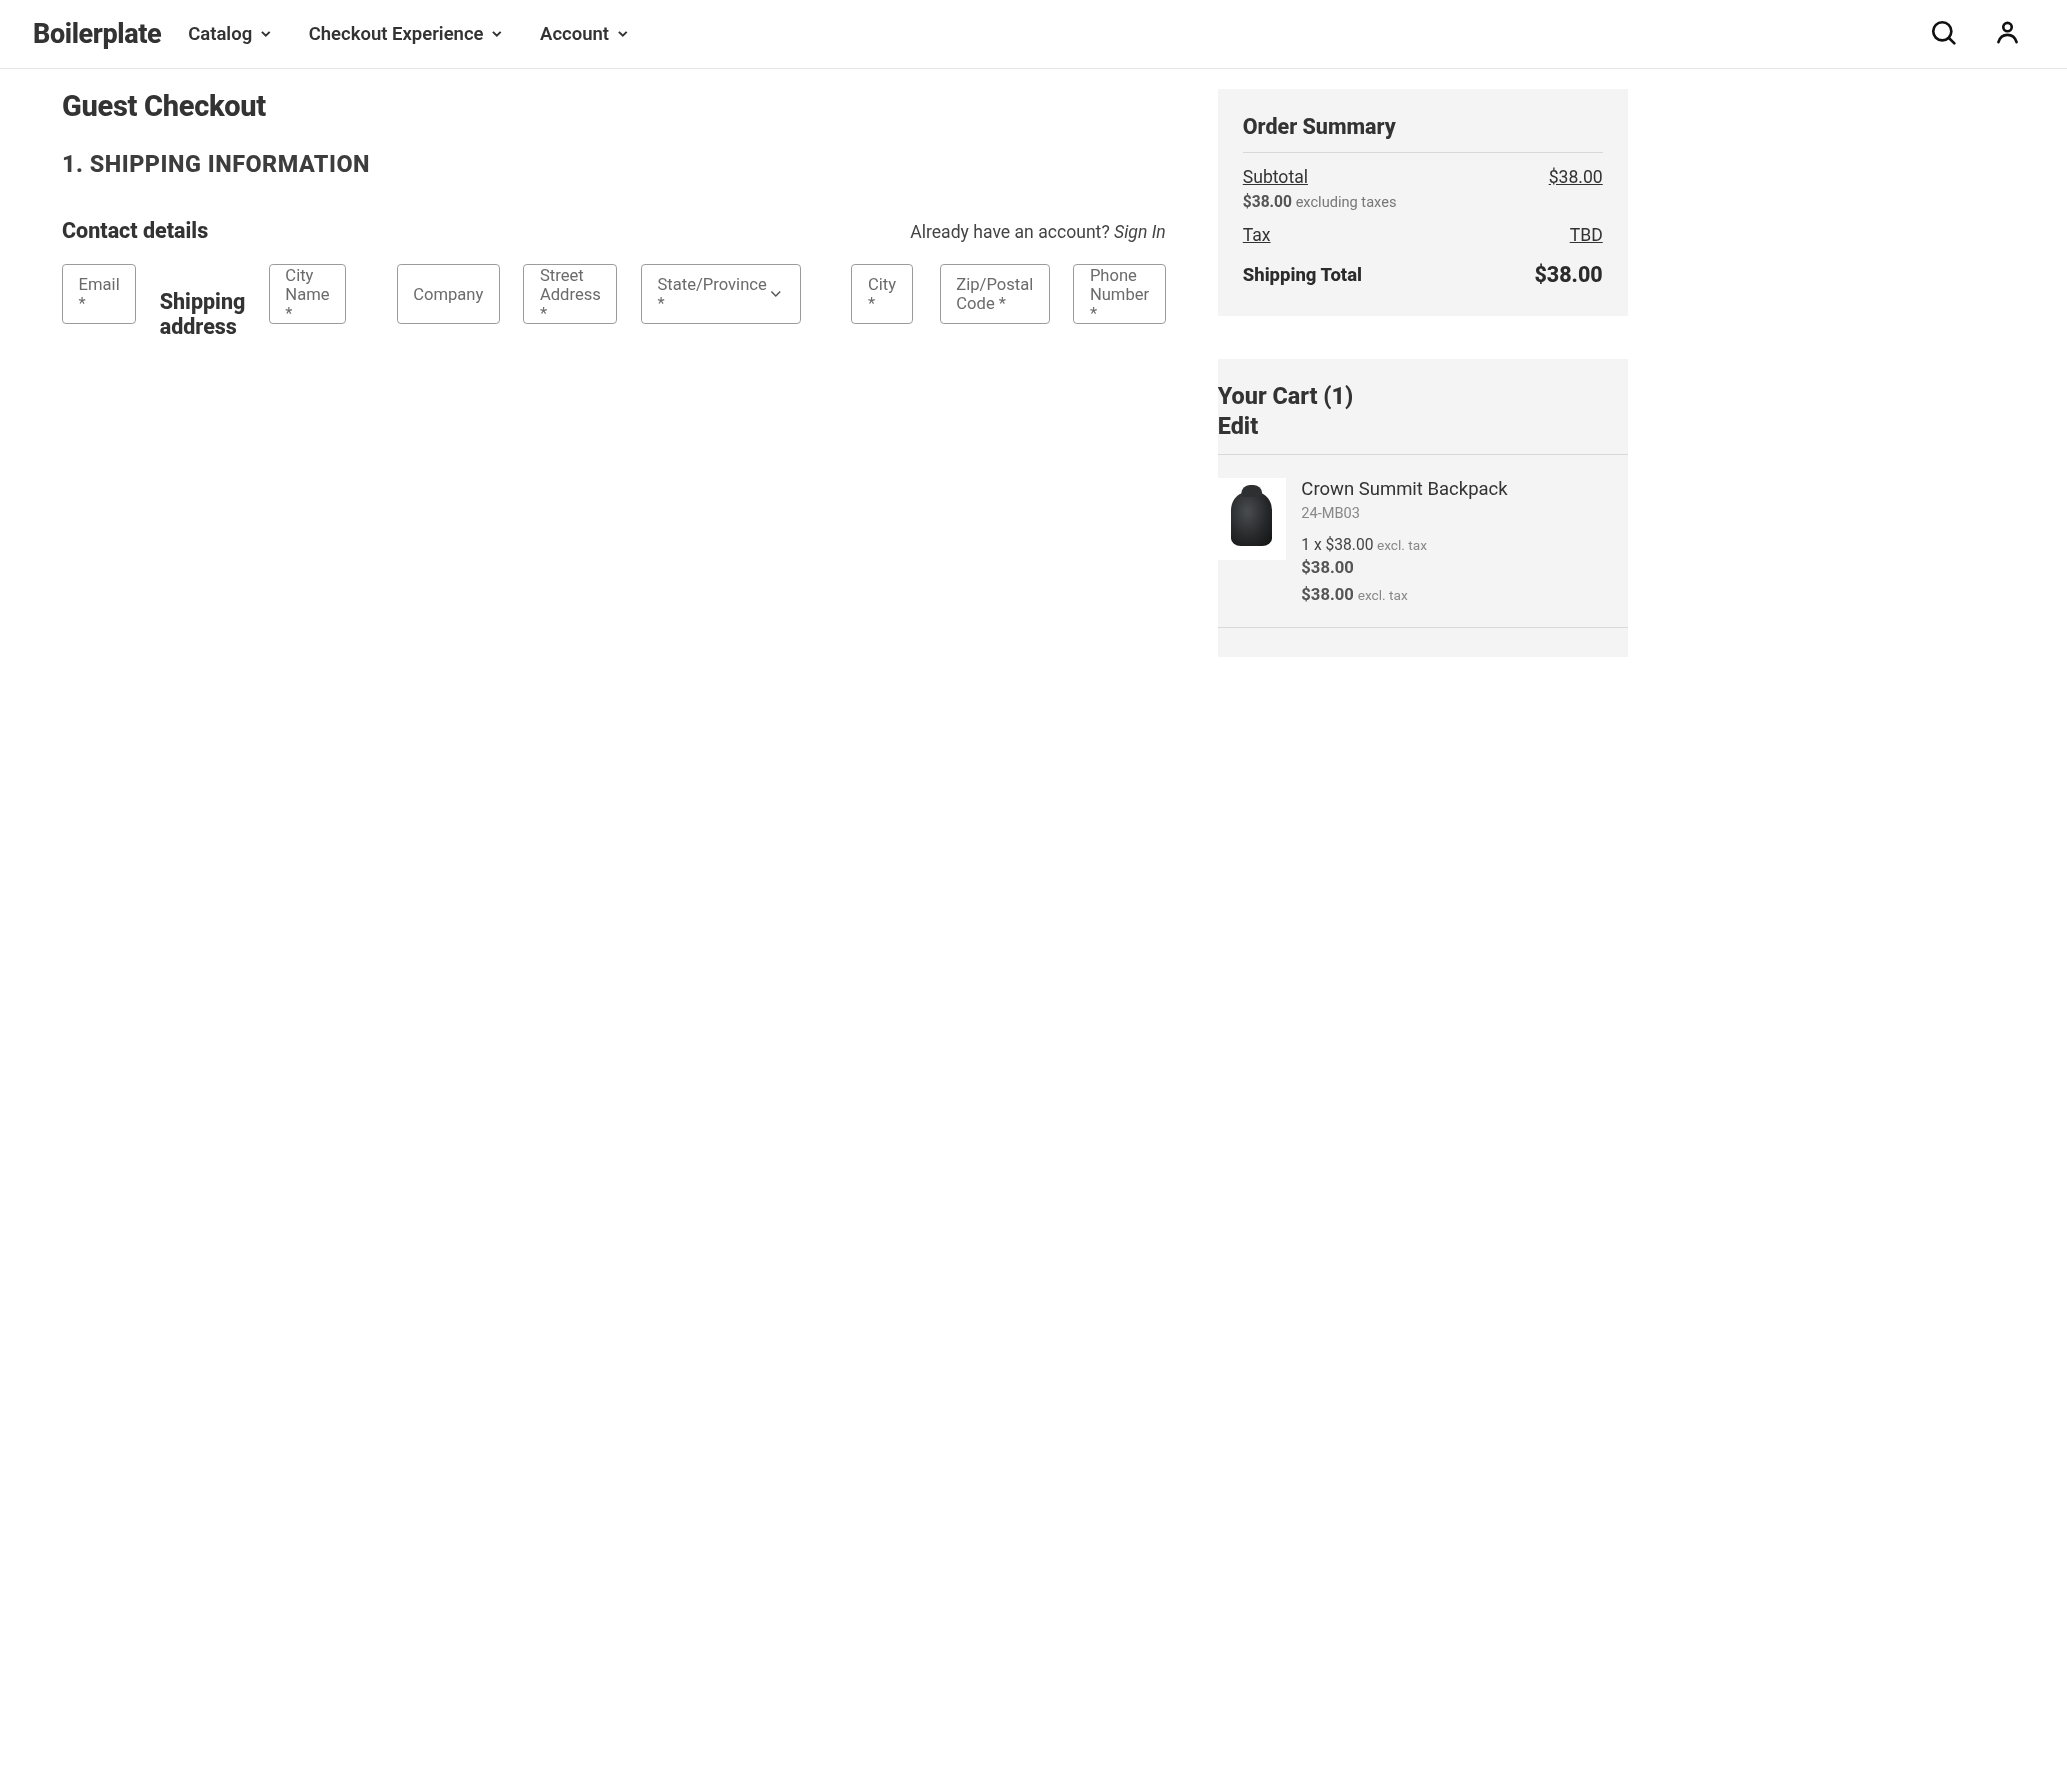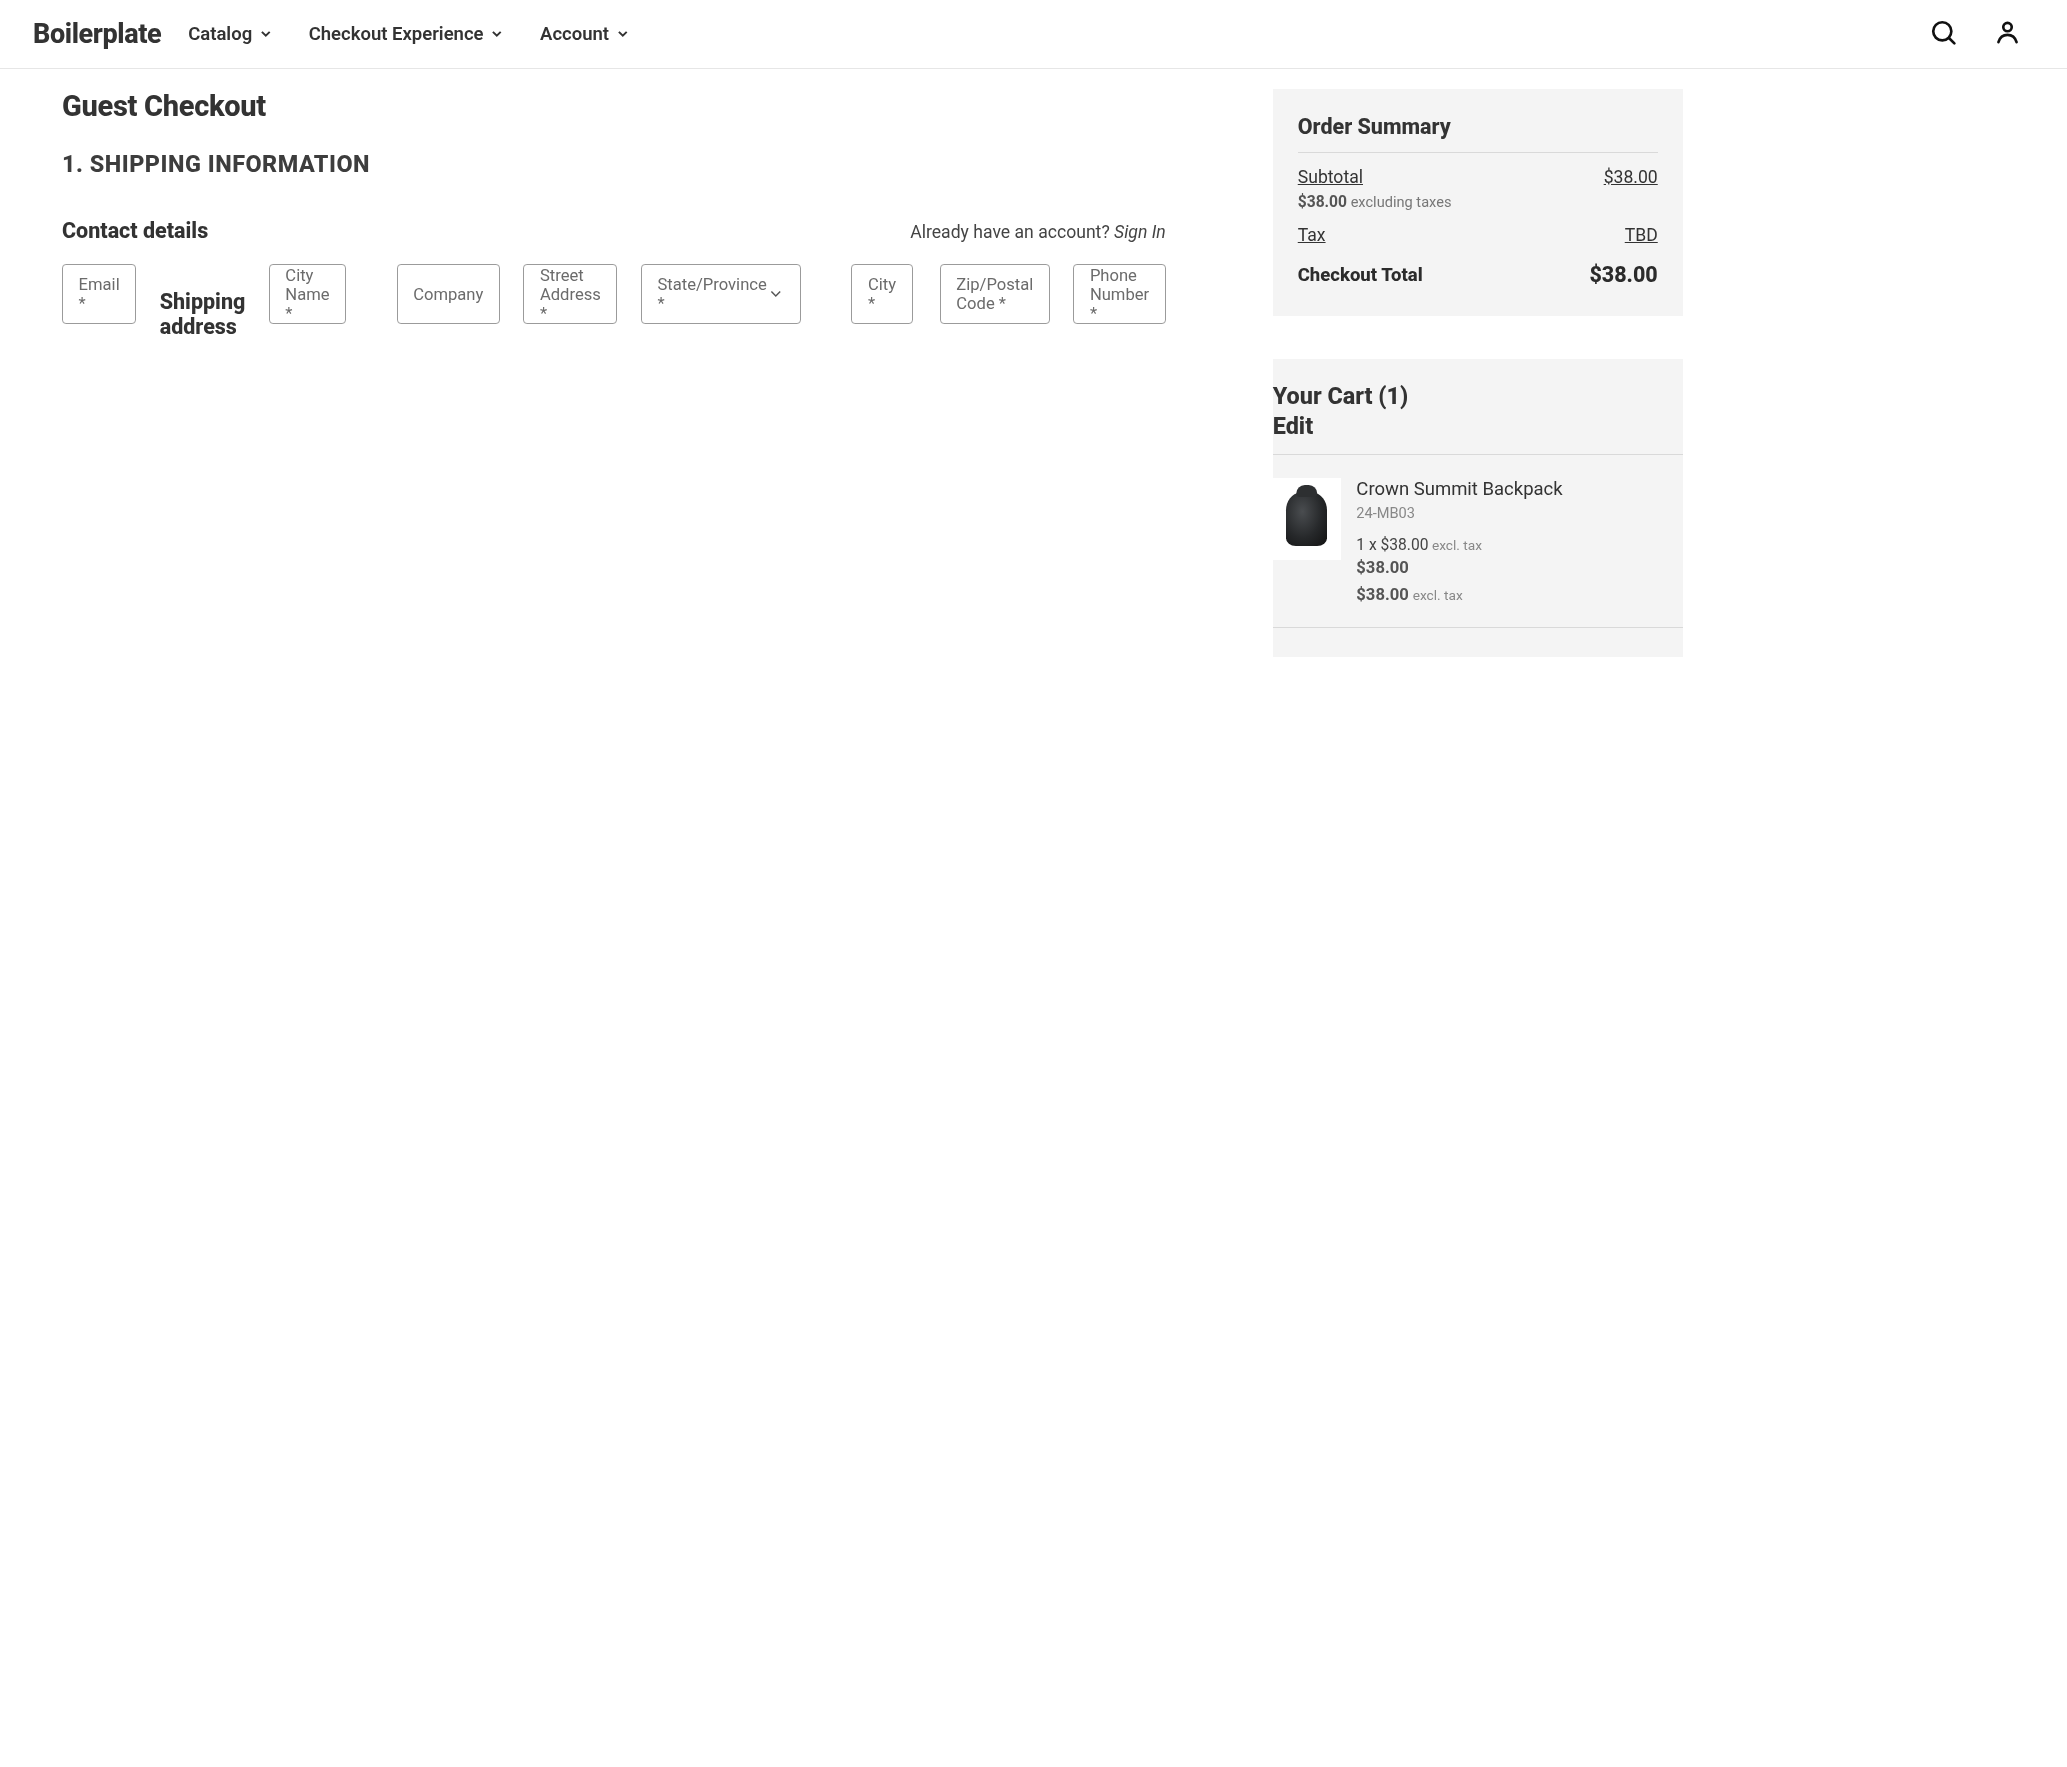--- a/index.html
+++ b/index.html
@@ -37,21 +37,21 @@
     display: flex;
     gap: 35px;
     padding-right: 11.7px;
   }
   .header-icons svg { width: 29px; height: 29px; stroke: #111; }
   .icon-btn { cursor: pointer; }
 
   .page {
     display: grid;
     grid-template-columns: 1fr 410px;
-    gap: 107px;
+    gap: 52px;
     padding: 19.5px 62px 59px 62px;
     max-width: 1268px;
   }
 
   h1.page-title {
     font-size: 29px;
     font-weight: 800;
     color: #333;
     margin-bottom: 27px;
     letter-spacing: -0.3px;
@@ -301,21 +301,21 @@
         <span>$38.00</span>
       </div>
       <div class="sub-note">
         <span class="amt">$38.00</span><span> excluding taxes</span>
       </div>
       <div class="line">
         <span>Tax</span>
         <span>TBD</span>
       </div>
       <div class="total-row">
-        <span class="t-label">Checkout Total</span>
+        <span class="t-label">Shipping Total</span>
         <span class="t-val">$38.00</span>
       </div>
     </div>
 
     <div class="cart-card">
       <div class="cart-head">
         <h3>Your Cart (1)</h3>
         <div class="edit-link">Edit</div>
       </div>
       <div class="cart-item">

